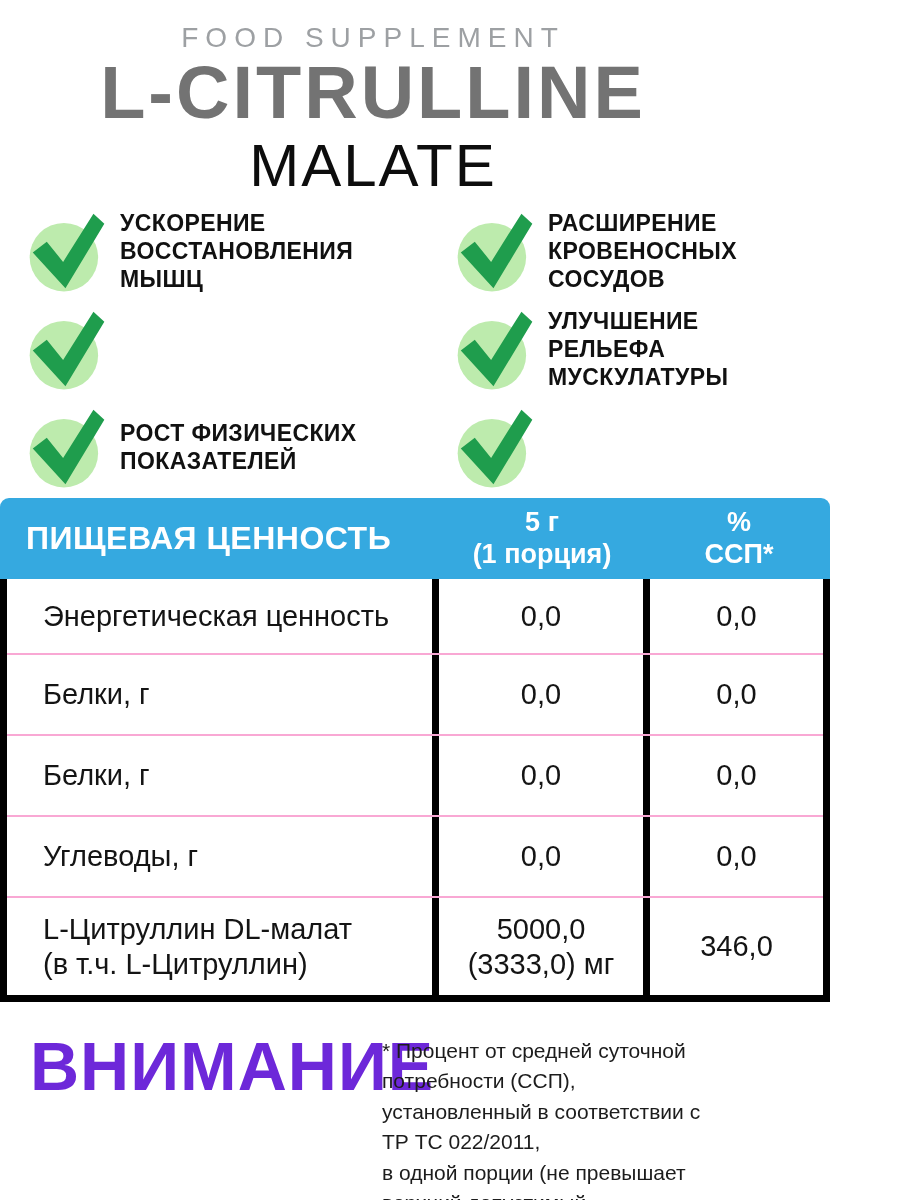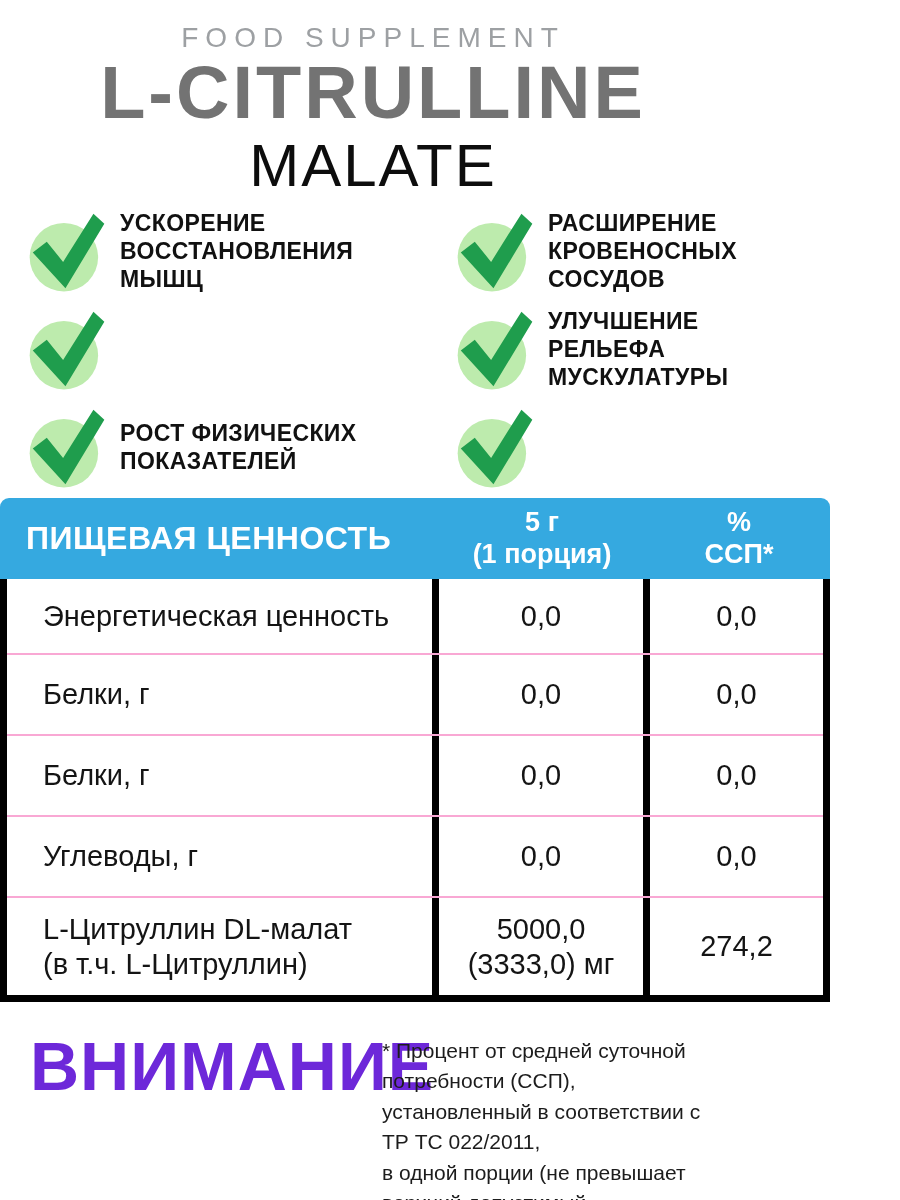--- a/index.html
+++ b/index.html
@@ -218,21 +218,21 @@
       <div class="tr">
         <div class="td td1">Углеводы, г</div>
         <div class="td td2">0,0</div>
         <div class="td td3">0,0</div>
       </div>
       <div class="tr">
         <div class="td td1">L-Цитруллин DL-малат
 (в т.ч. L-Цитруллин)</div>
         <div class="td td2">5000,0
 (3333,0) мг</div>
-        <div class="td td3">274,2</div>
+        <div class="td td3">346,0</div>
       </div>
     </div>
   </div>
 
   <div class="bottom">
     <div class="warning">
       <div class="warning-title">ВНИМАНИЕ</div>
     </div>
     <div class="footnote">* Процент от средней суточной потребности (ССП),
 установленный в соответствии с ТР ТС 022/2011,

